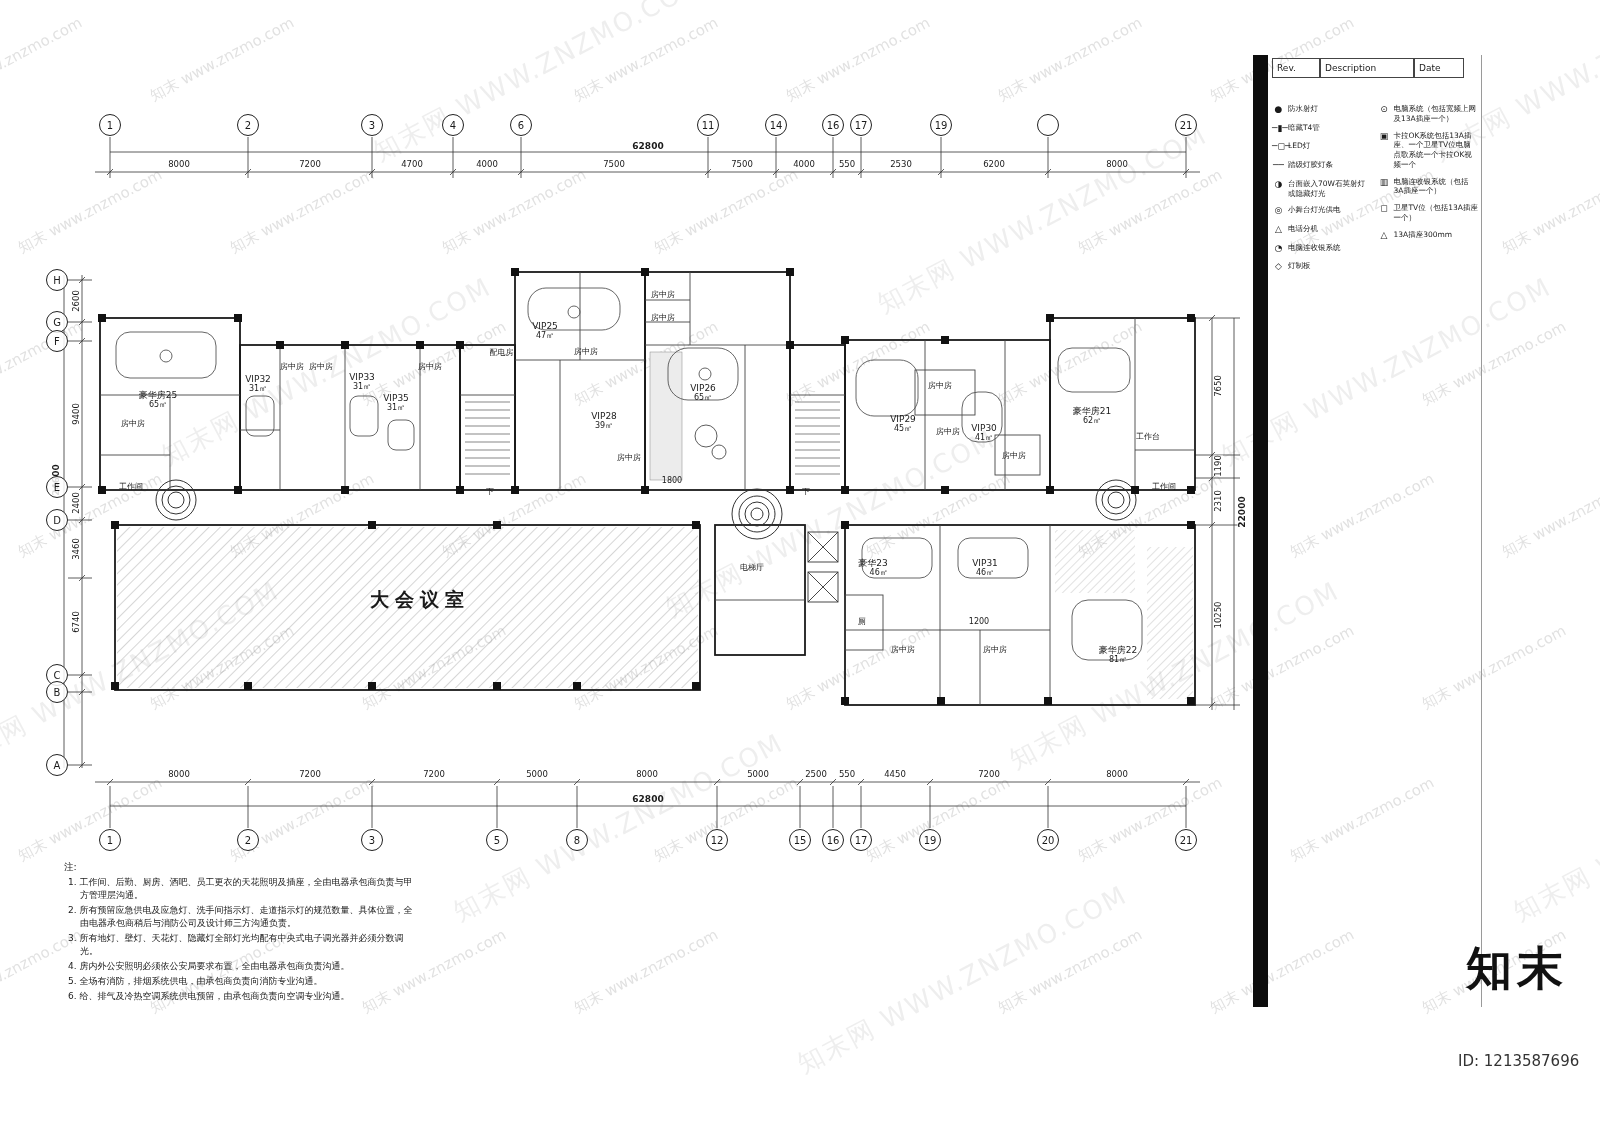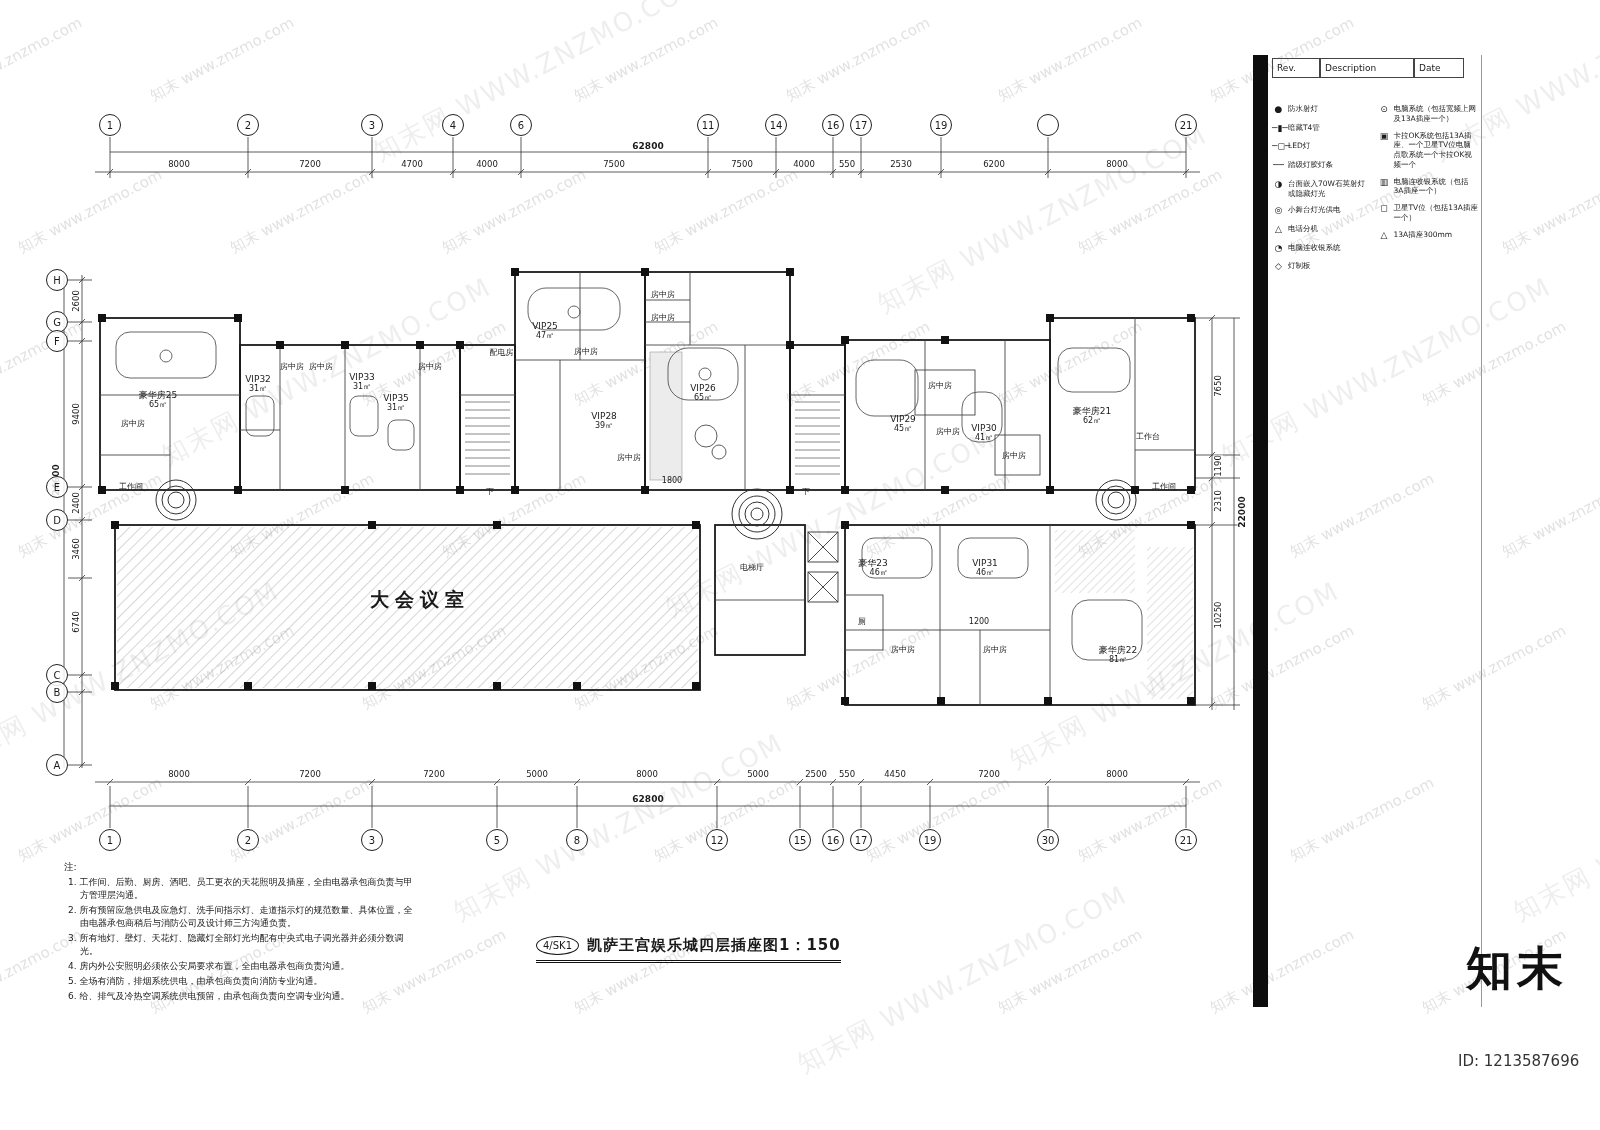--- a/index.html
+++ b/index.html
@@ -451,24 +451,20 @@
     <div id="notes-list">
         <div class="note">1. 工作间、后勤、厨房、酒吧、员工更衣的天花照明及插座，全由电器承包商负责与甲方管理层沟通。</div>
         <div class="note">2. 所有预留应急供电及应急灯、洗手间指示灯、走道指示灯的规范数量、具体位置，全由电器承包商稍后与消防公司及设计师三方沟通负责。</div>
         <div class="note">3. 所有地灯、壁灯、天花灯、隐藏灯全部灯光均配有中央式电子调光器并必须分数调光。</div>
         <div class="note">4. 房内外公安照明必须依公安局要求布置，全由电器承包商负责沟通。</div>
         <div class="note">5. 全场有消防，排烟系统供电，由承包商负责向消防专业沟通。</div>
         <div class="note">6. 给、排气及冷热空调系统供电预留，由承包商负责向空调专业沟通。</div>
       </div>
   </div>
 
-  <div id="titlebar">
-    <span class="ref-bubble">4/SK1</span>
-    <span class="sheet-title">凯萨王宫娱乐城四层插座图1：150</span>
-  </div>
 
   <div id="logo">知末</div>
   <div id="sheetid">ID: 1213587696</div>
 
 <div class="bubble" style="left: 99px; top: 114px;">1</div>
     <div class="bubble" style="left: 237px; top: 114px;">2</div>
     <div class="bubble" style="left: 361px; top: 114px;">3</div>
     <div class="bubble" style="left: 442px; top: 114px;">4</div>
     <div class="bubble" style="left: 510px; top: 114px;">6</div>
     <div class="bubble" style="left: 697px; top: 114px;">11</div>
@@ -481,21 +477,21 @@
     <div class="bubble" style="left: 99px; top: 829px;">1</div>
     <div class="bubble" style="left: 237px; top: 829px;">2</div>
     <div class="bubble" style="left: 361px; top: 829px;">3</div>
     <div class="bubble" style="left: 486px; top: 829px;">5</div>
     <div class="bubble" style="left: 566px; top: 829px;">8</div>
     <div class="bubble" style="left: 706px; top: 829px;">12</div>
     <div class="bubble" style="left: 789px; top: 829px;">15</div>
     <div class="bubble" style="left: 822px; top: 829px;">16</div>
     <div class="bubble" style="left: 850px; top: 829px;">17</div>
     <div class="bubble" style="left: 919px; top: 829px;">19</div>
-    <div class="bubble" style="left: 1037px; top: 829px;">30</div>
+    <div class="bubble" style="left: 1037px; top: 829px;">20</div>
     <div class="bubble" style="left: 1175px; top: 829px;">21</div>
     <div class="bubble" style="left: 46px; top: 269px;">H</div>
     <div class="bubble" style="left: 46px; top: 311px;">G</div>
     <div class="bubble" style="left: 46px; top: 330px;">F</div>
     <div class="bubble" style="left: 46px; top: 476px;">E</div>
     <div class="bubble" style="left: 46px; top: 509px;">D</div>
     <div class="bubble" style="left: 46px; top: 664px;">C</div>
     <div class="bubble" style="left: 46px; top: 681px;">B</div>
     <div class="bubble" style="left: 46px; top: 754px;">A</div>
     <div class="dim" style="left: 179px; top: 164px;">8000</div>

